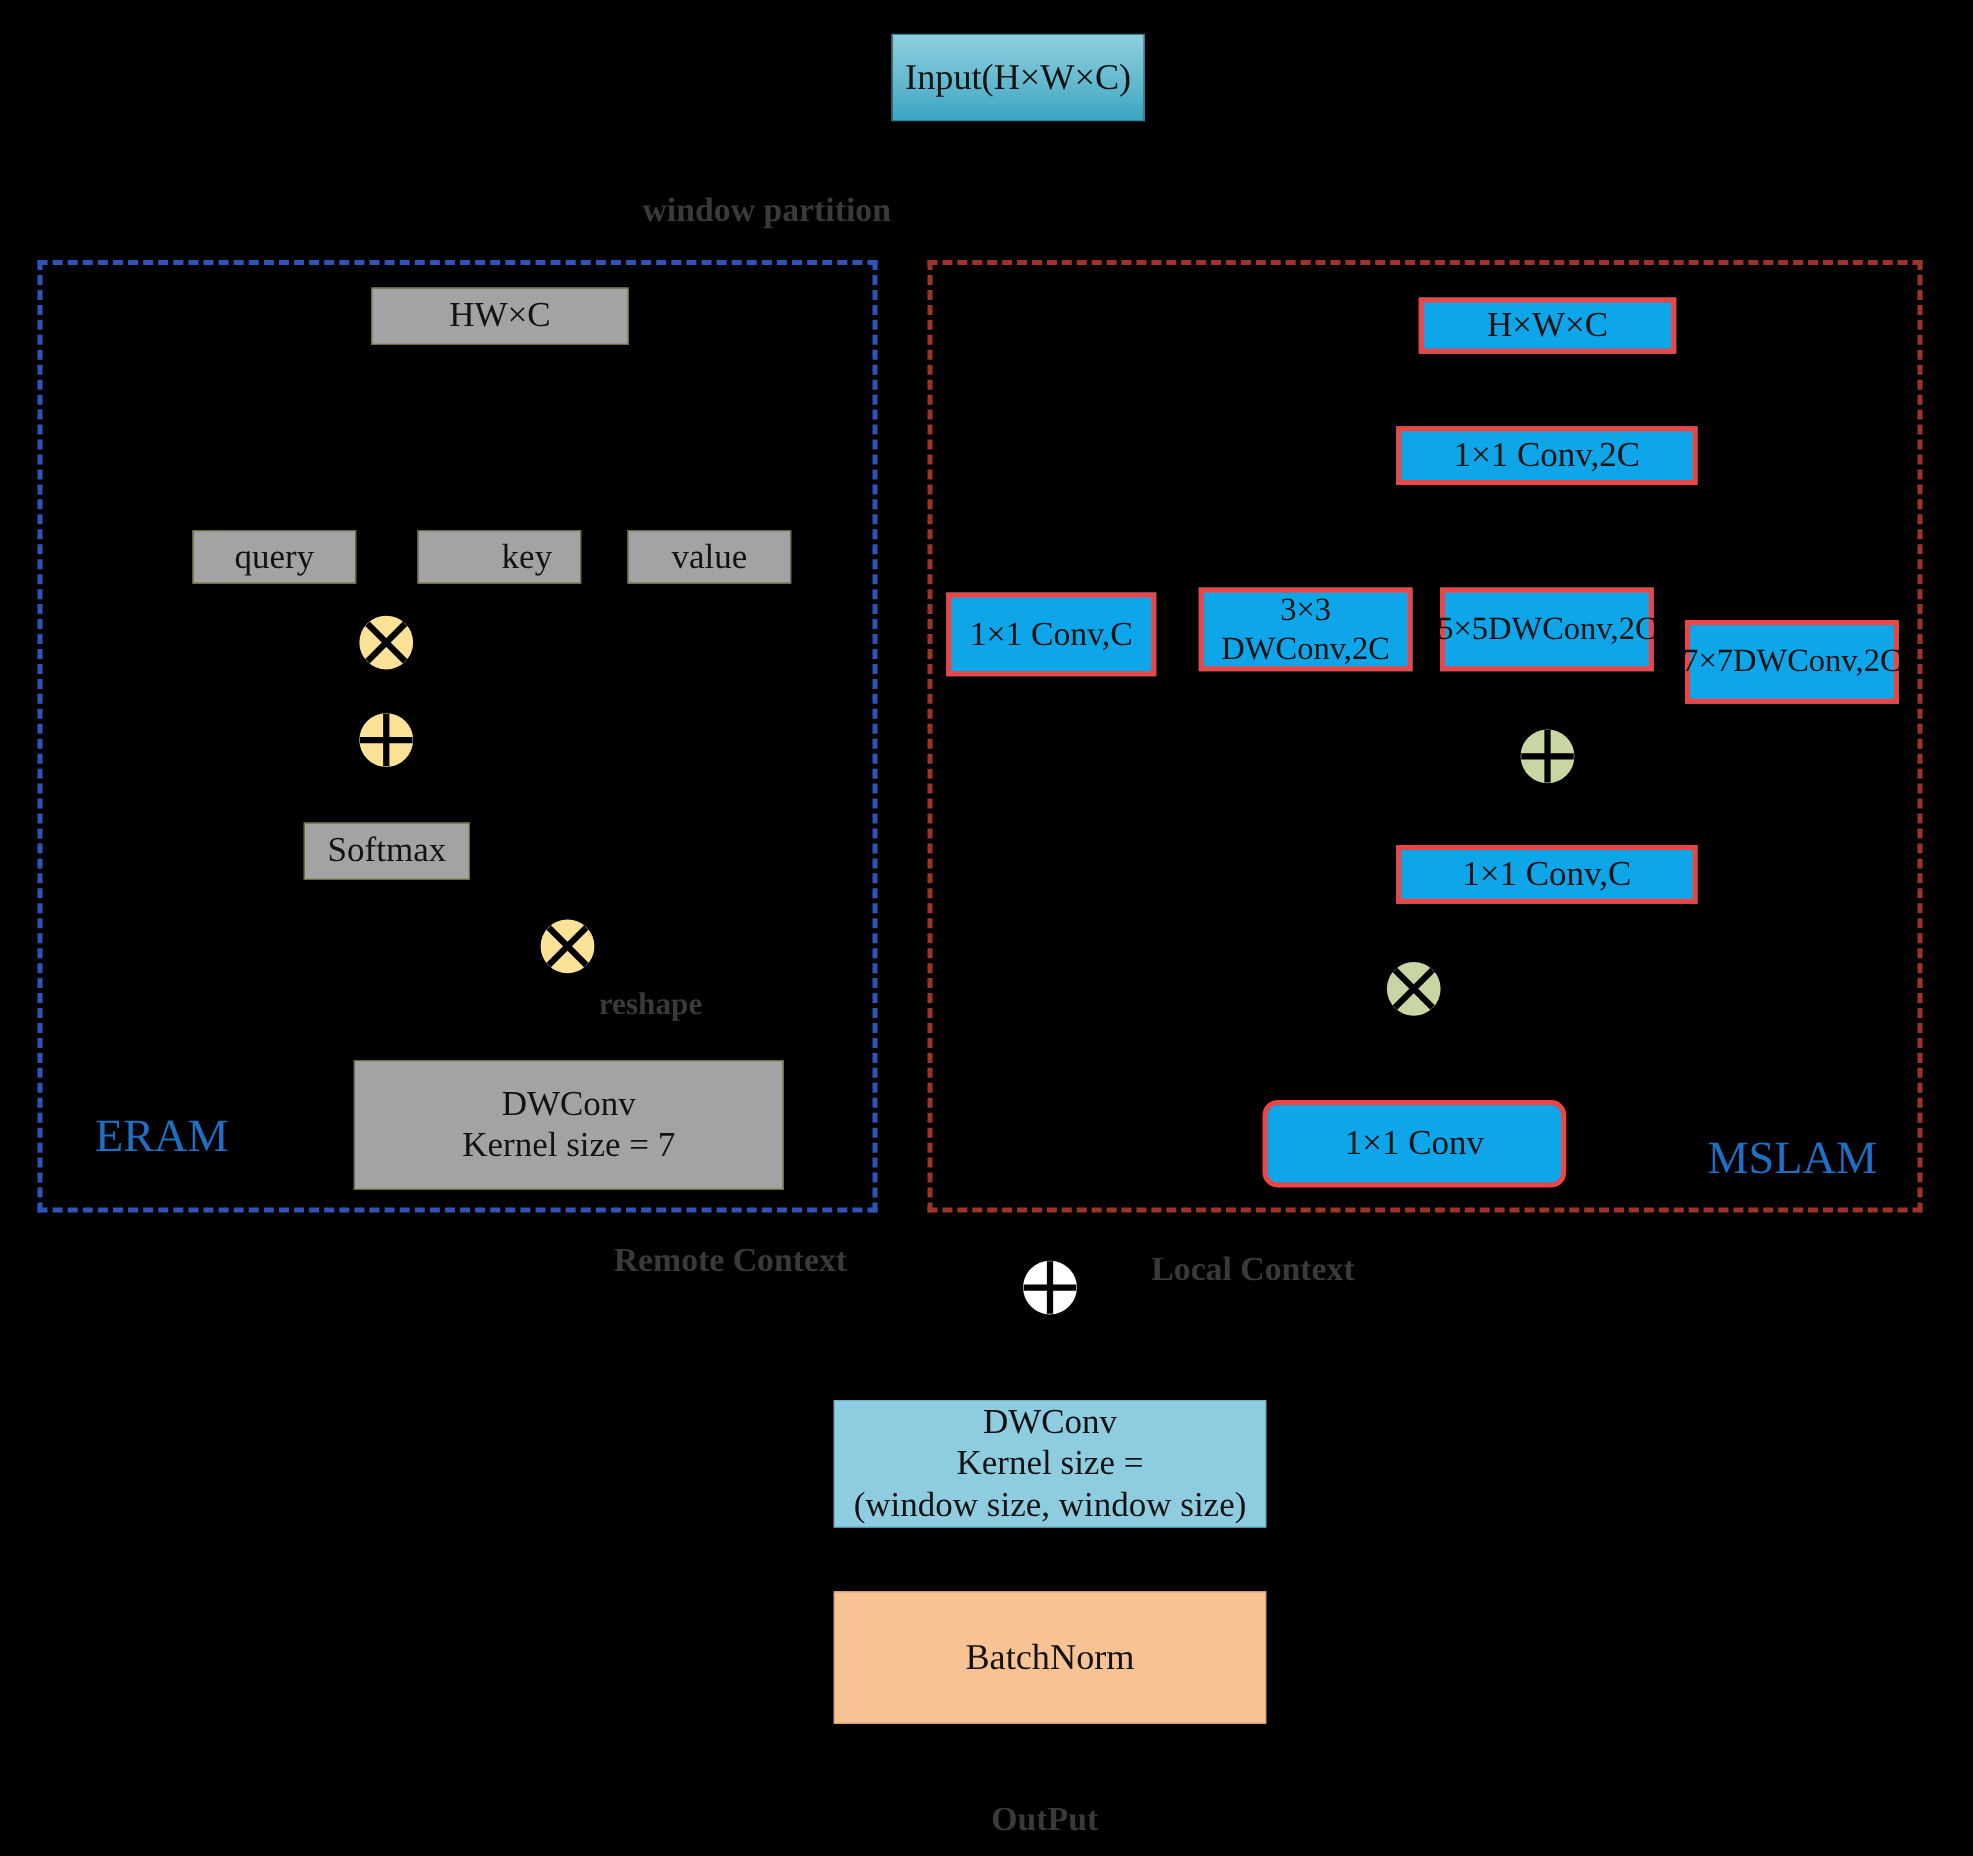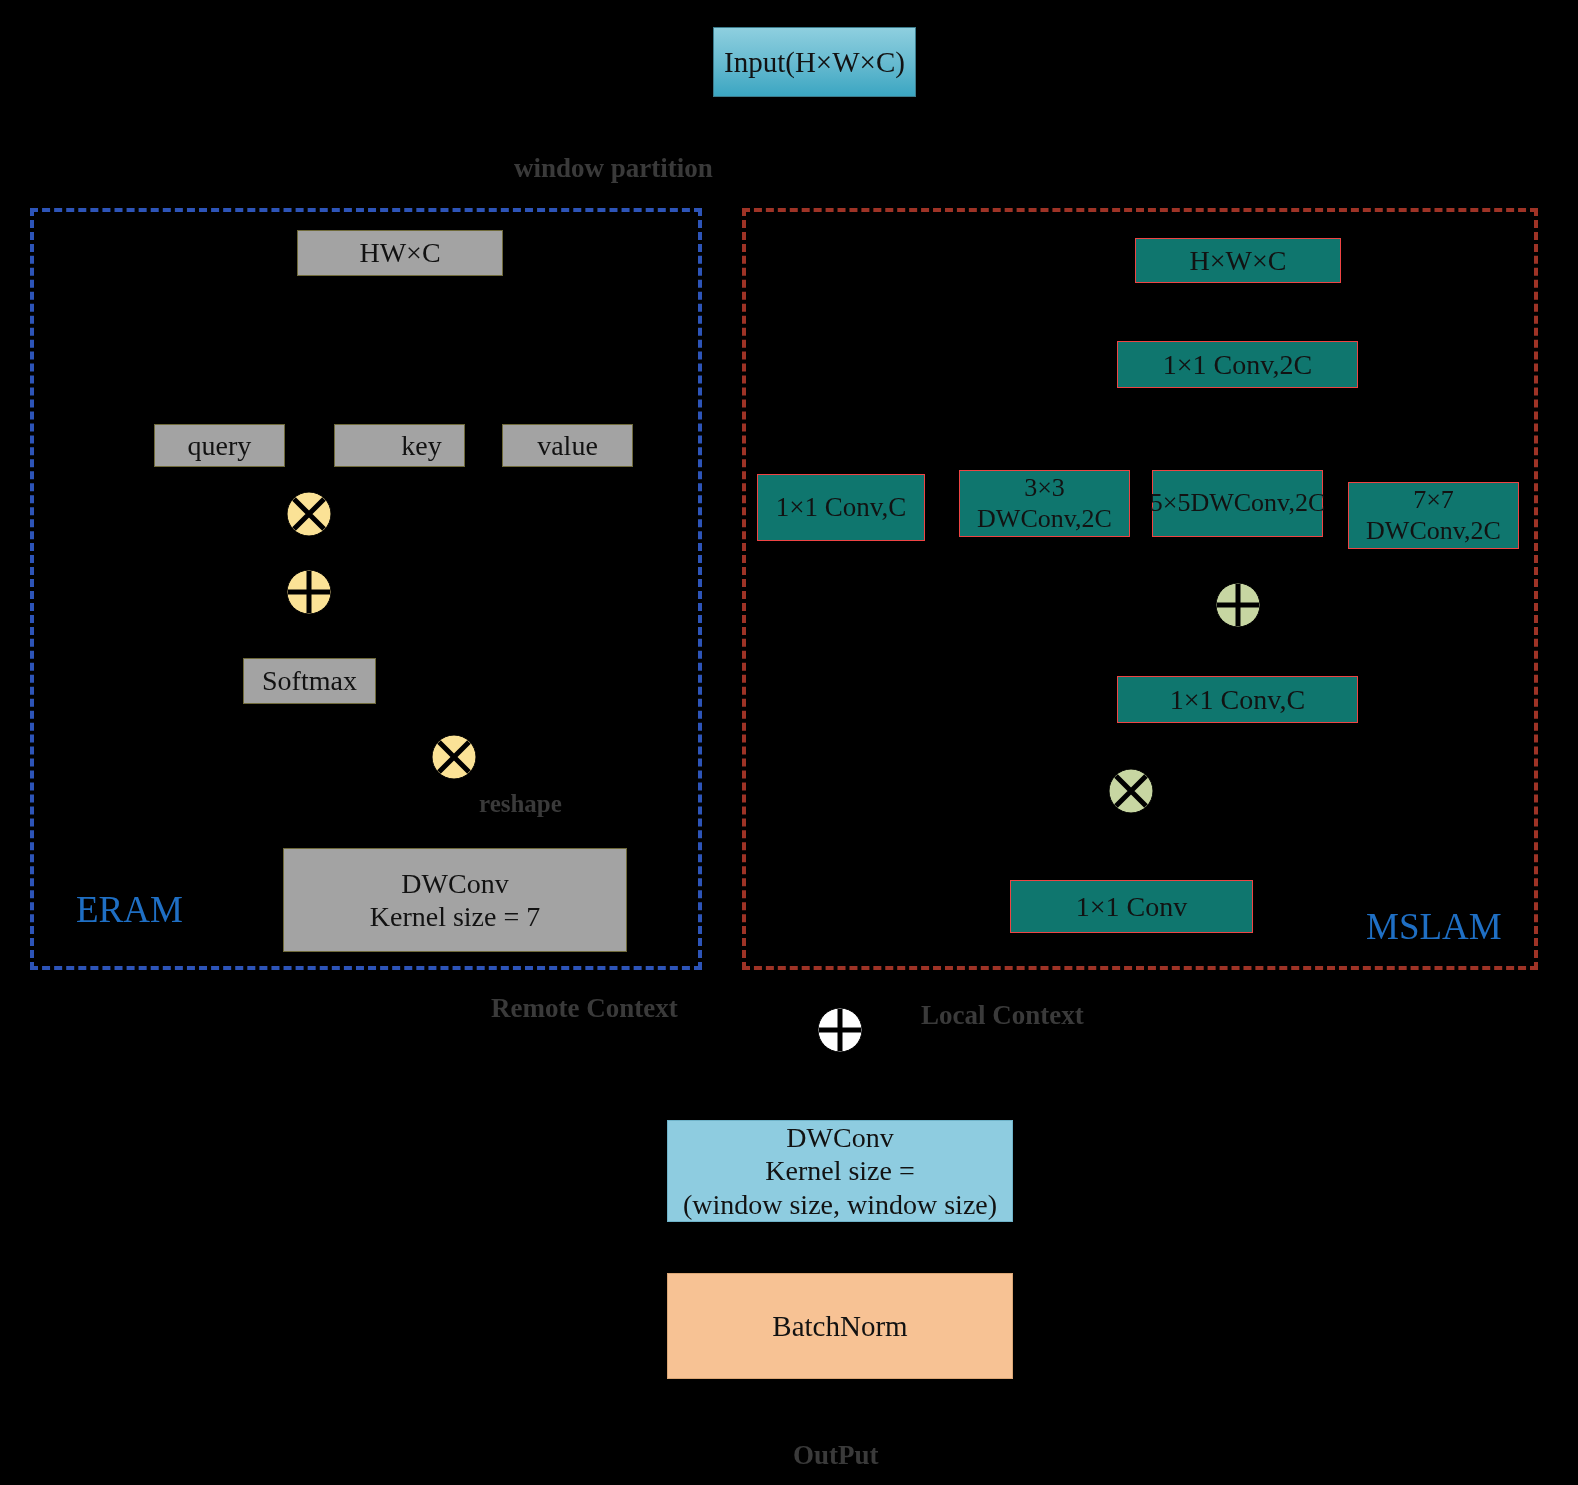--- a/index.html
+++ b/index.html
@@ -5,21 +5,21 @@
   html,body{margin:0;padding:0;background:#000;}
   body{width:1578px;height:1485px;position:relative;overflow:hidden;
        font-family:"Liberation Serif", serif;color:#111;}
   #stage{position:absolute;left:0;top:0;width:1578px;height:1485px;background:#000;text-decoration:underline;}
   svg.wires{position:absolute;left:0;top:0;width:1578px;height:1485px;pointer-events:none;}
 
   .box{position:absolute;box-sizing:border-box;display:flex;align-items:center;
        justify-content:center;text-align:center;line-height:1.18;
        font-family:"Liberation Serif", serif;color:#121212;z-index:3;}
   .yellow{background:#a3a3a3;border:1px solid #6f6a3a;}
-  .green {background:#0f766e;border:1px solid #ef4444;}
+  .green {background:#0ea5e9;border:4px solid #ef4444;}
   .teal  {background:linear-gradient(180deg,#8ecfdf 0%,#64b9cf 55%,#3ba6c2 100%);
           border:1px solid #3c7c8c;}
   .blue  {background:#8ECCE0;border:1px solid #6fb3c9;}
   .orange{background:#F7C294;border:1px solid #dba675;}
 
   .panel{position:absolute;box-sizing:border-box;z-index:1;background:transparent;}
   .panel-eram{border:4px dashed #2d54b8;}
   .panel-mslam{border:4px dashed #9e3326;}
 
   .flowlabel{position:absolute;color:#3a3a3a;font-weight:bold;
@@ -171,30 +171,30 @@
   </div>
 
   <div class="box green" style="left:959px;top:470px;width:171px;height:67px;font-size:26px;flex-direction:column;">
     <span>3×3</span>
     <span>DWConv,2C</span>
   </div>
   <div class="box green" style="left:1152px;top:470px;width:171px;height:67px;font-size:26px;flex-direction:row;">
     <span>5×5</span>
     <span>DWConv,2C</span>
   </div>
-  <div class="box green" style="left:1348px;top:482px;width:171px;height:67px;font-size:26px;flex-direction:column;">
+  <div class="box green" style="left:1348px;top:496px;width:171px;height:67px;font-size:26px;">
     <span>7×7</span>
     <span>DWConv,2C</span>
   </div>
 
   <div class="box green" style="left:1117px;top:676px;width:241px;height:47px;font-size:28px;">
     <span>1×1 Conv,C</span>
   </div>
 
-  <div class="box green" style="left:1010px;top:880px;width:243px;height:53px;font-size:28px;">
+  <div class="box green" style="left:1010px;top:880px;width:243px;height:70px;font-size:28px;border-radius:12px;">
     <span>1×1 Conv</span>
   </div>
 
   <div class="op" style="left:1215px;top:582px;width:46px;height:46px;">
     <svg width="46" height="46" viewBox="0 0 46 46">
       <circle cx="23" cy="23" r="22" fill="#C7D6A2" stroke="#000" stroke-width="1"></circle>
       <path d="M23,2 L23,44 M2,23 L44,23" stroke="#000" stroke-width="5"></path>
     </svg>
   </div>
   <div class="op" style="left:1108px;top:768px;width:46px;height:46px;">

